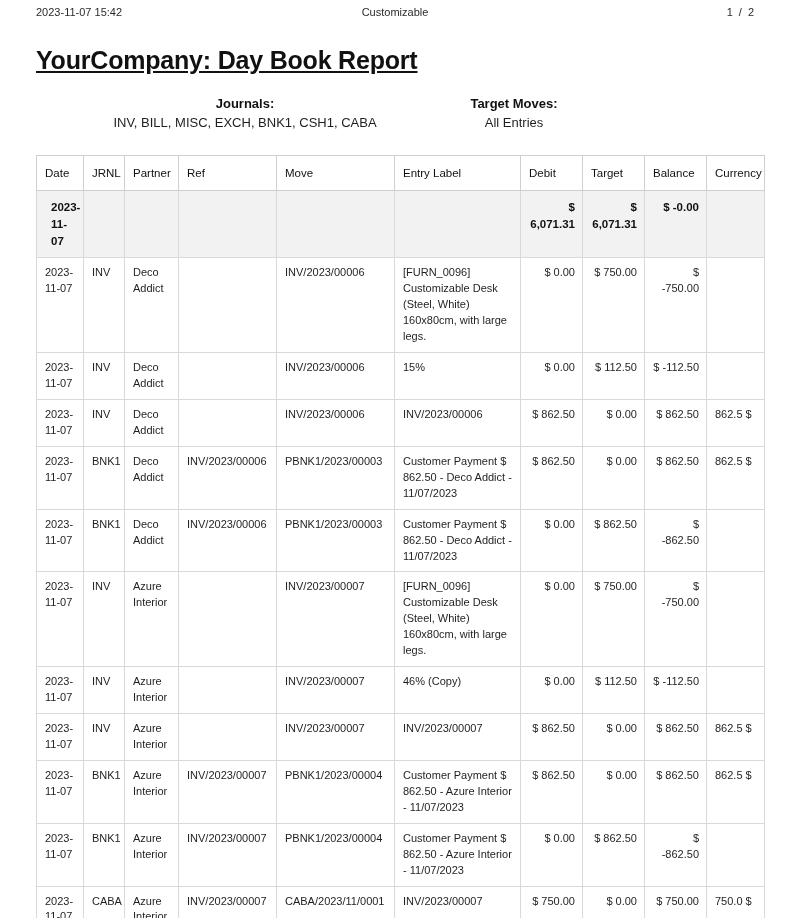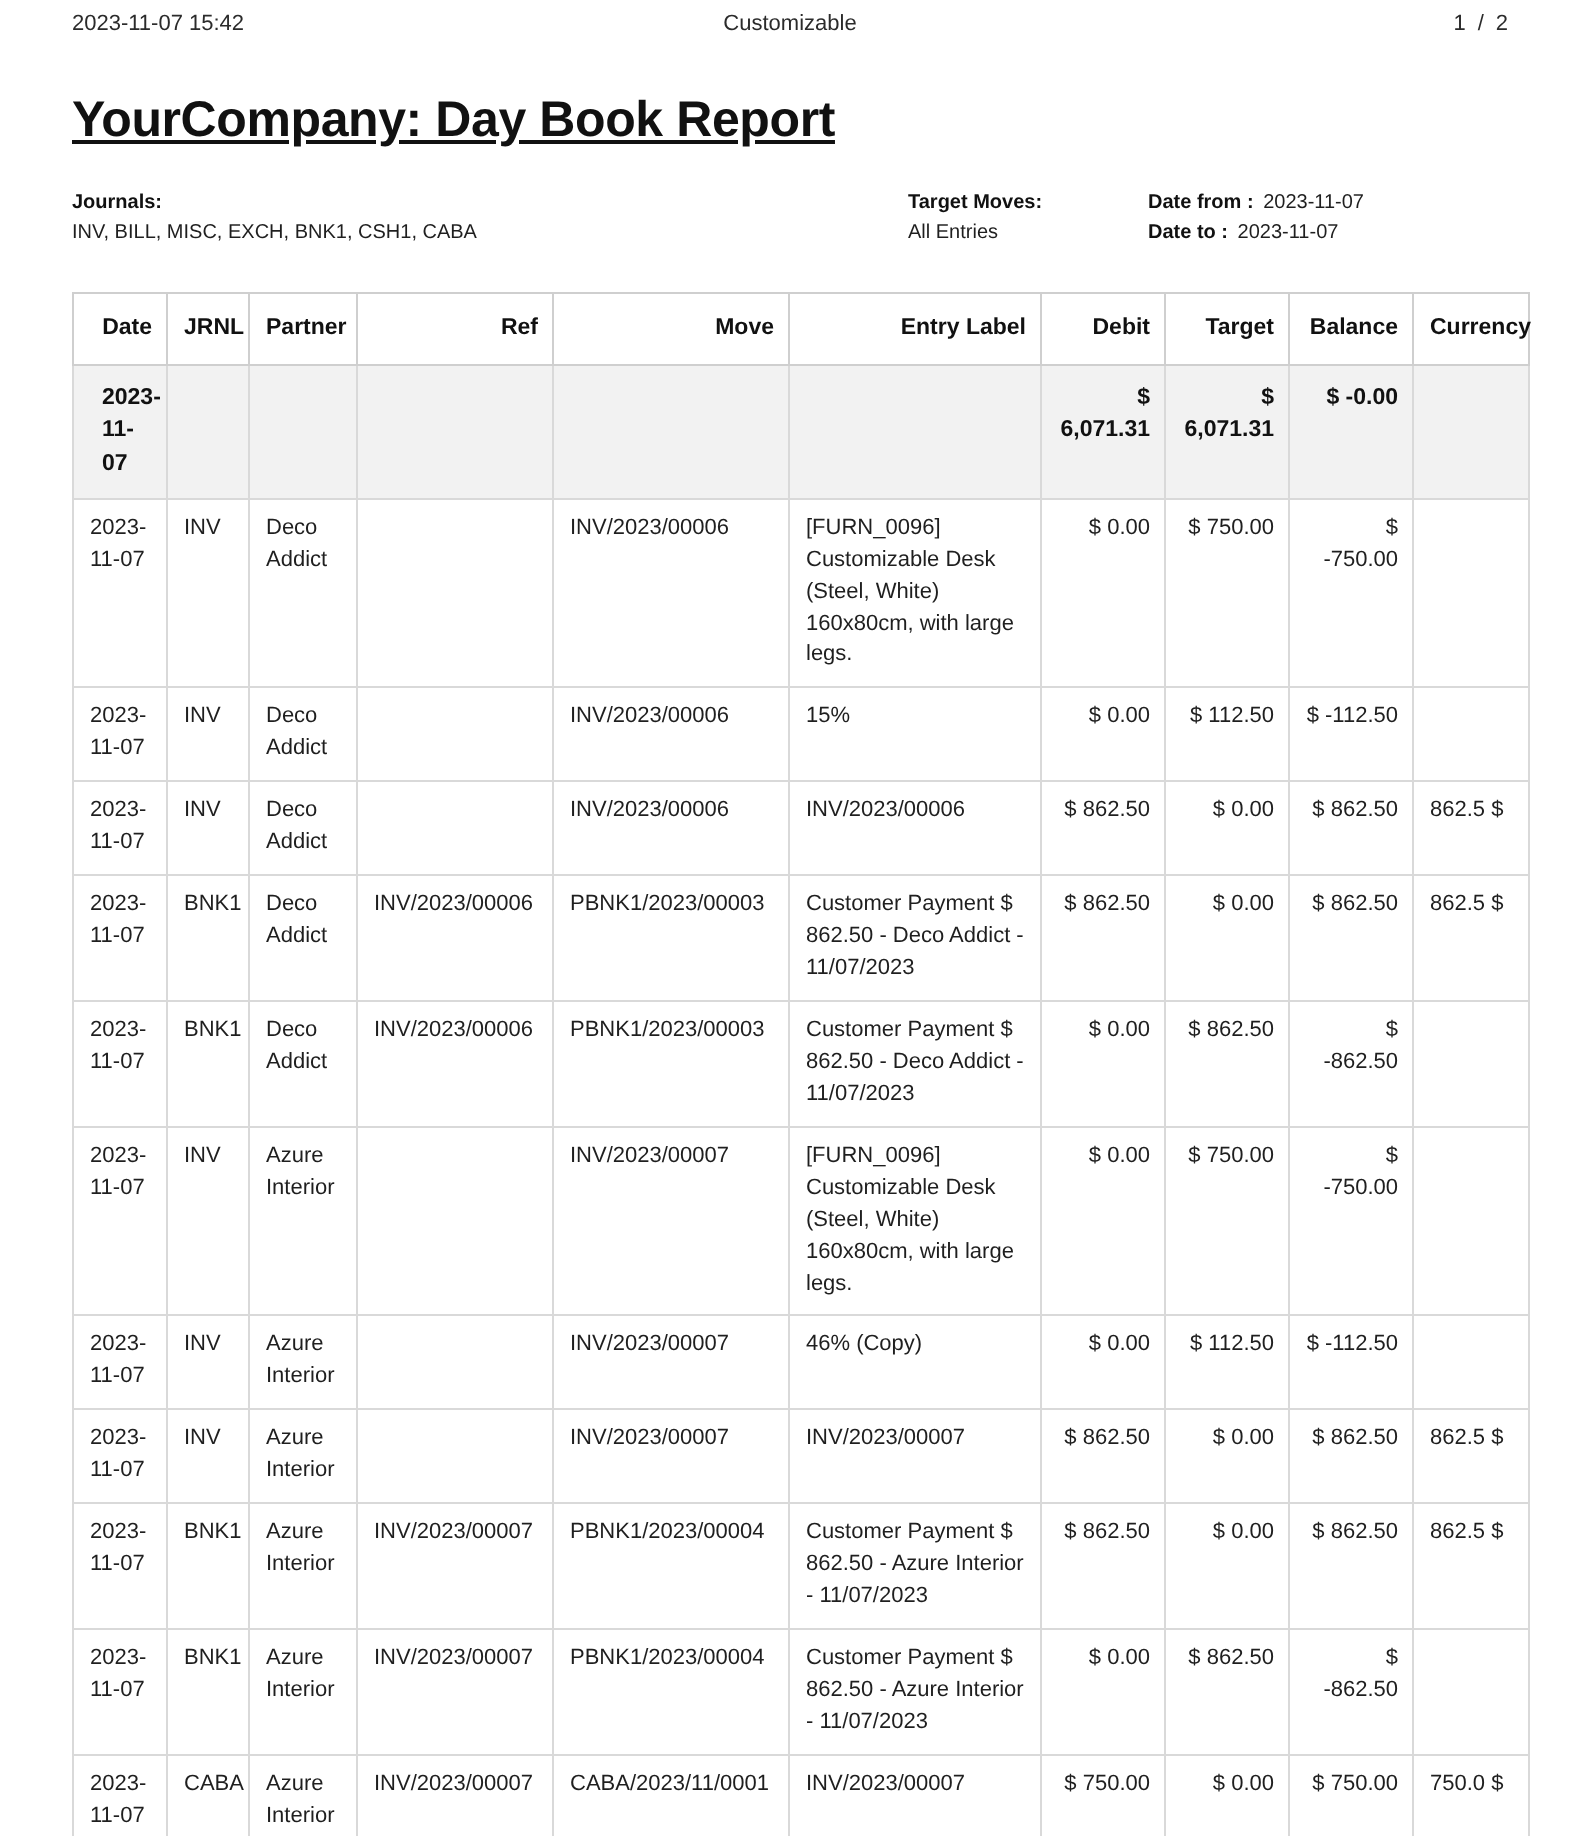--- a/index.html
+++ b/index.html
@@ -45,22 +45,23 @@
     margin-top: 22px;
     margin-bottom: 0;
     color: #111;
     text-decoration: underline;
   }
 
   
   .meta {
     display: flex;
     margin-top: 20px;
-    font-size: 10px;
+    font-size: 13px;
     line-height: 1.45;
+    text-align: center;
   }
   .meta-col-journals { width: 418px; }
   .meta-col-moves { width: 120px; }
   .meta-col-dates { flex: 1; }
   .meta-label {
     font-weight: bold;
     color: #111;
   }
   .meta-value { color: #1f1f1f; }
   .date-row { white-space: nowrap; }
@@ -75,22 +76,22 @@
     table-layout: fixed;
   }
   table.daybook th,
   table.daybook td {
     border: 1px solid #d9d9d9;
     padding: 7px 7px 7px 8px;
     vertical-align: top;
     line-height: 1.45;
   }
   table.daybook thead th {
-    text-align: right;
-    font-weight: bold;
+    text-align: left;
+    font-weight: normal;
     font-size: 11.5px;
     color: #111;
     padding-top: 9px;
     padding-bottom: 9px;
     border-color: #cfcfcf;
   }
   thead tr th:first-child { border-left: 1px solid #cfcfcf; }
 
   
   col.c-date { width: 47px; }
@@ -133,30 +134,20 @@
   <h1 class="report-title">YourCompany: Day Book Report</h1>
 
   <div class="meta">
     <div class="meta-col-journals">
       <div class="meta-label">Journals:</div>
       <div class="meta-value">INV, BILL, MISC, EXCH, BNK1, CSH1, CABA</div>
     </div>
     <div class="meta-col-moves">
       <div class="meta-label">Target Moves:</div>
       <div class="meta-value">All Entries</div>
-    </div>
-    <div class="meta-col-dates">
-      <div class="date-row">
-        <span class="meta-label">Date from :</span>
-        <span class="meta-value">2023-11-07</span>
-      </div>
-      <div class="date-row">
-        <span class="meta-label">Date to :</span>
-        <span class="meta-value">2023-11-07</span>
-      </div>
     </div>
   </div>
 
   <table class="daybook">
     <colgroup>
       <col class="c-date">
         <col class="c-jrnl">
         <col class="c-partner">
         <col class="c-ref">
         <col class="c-move">

